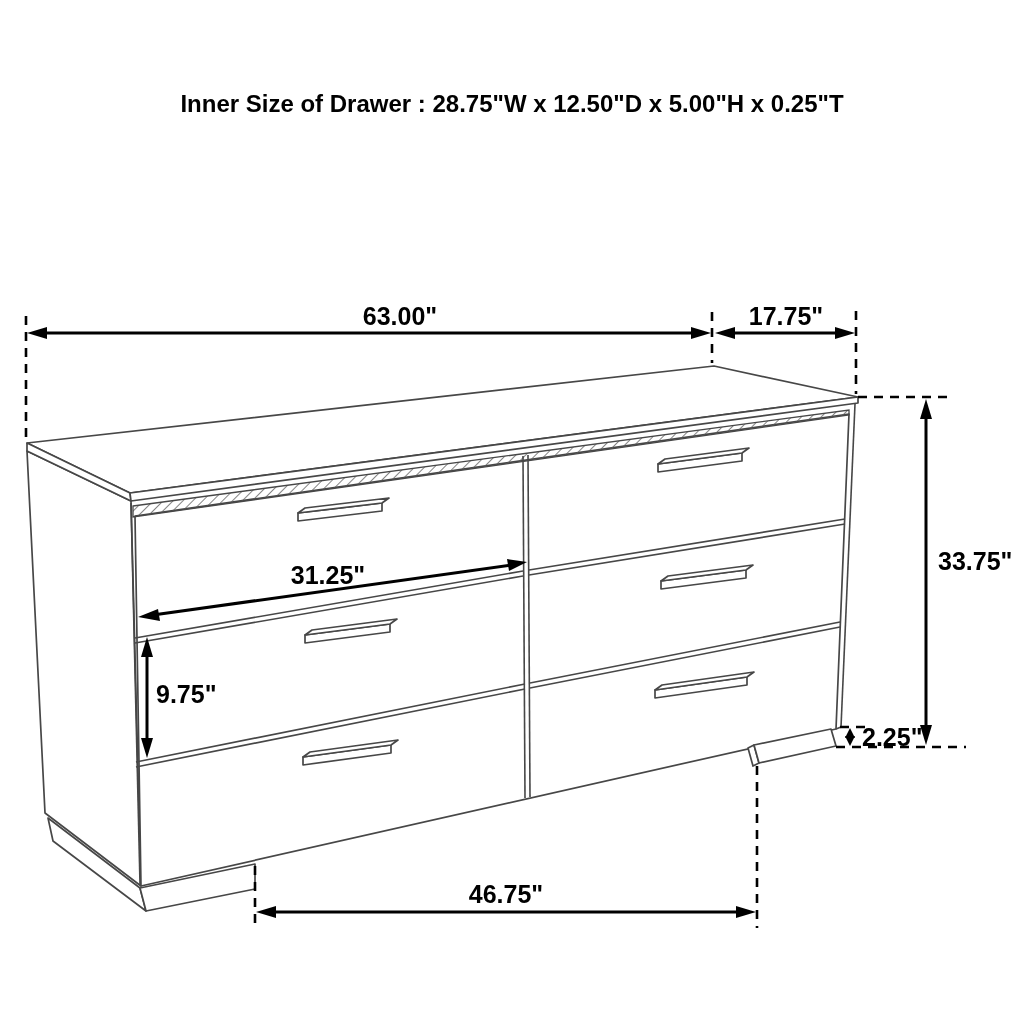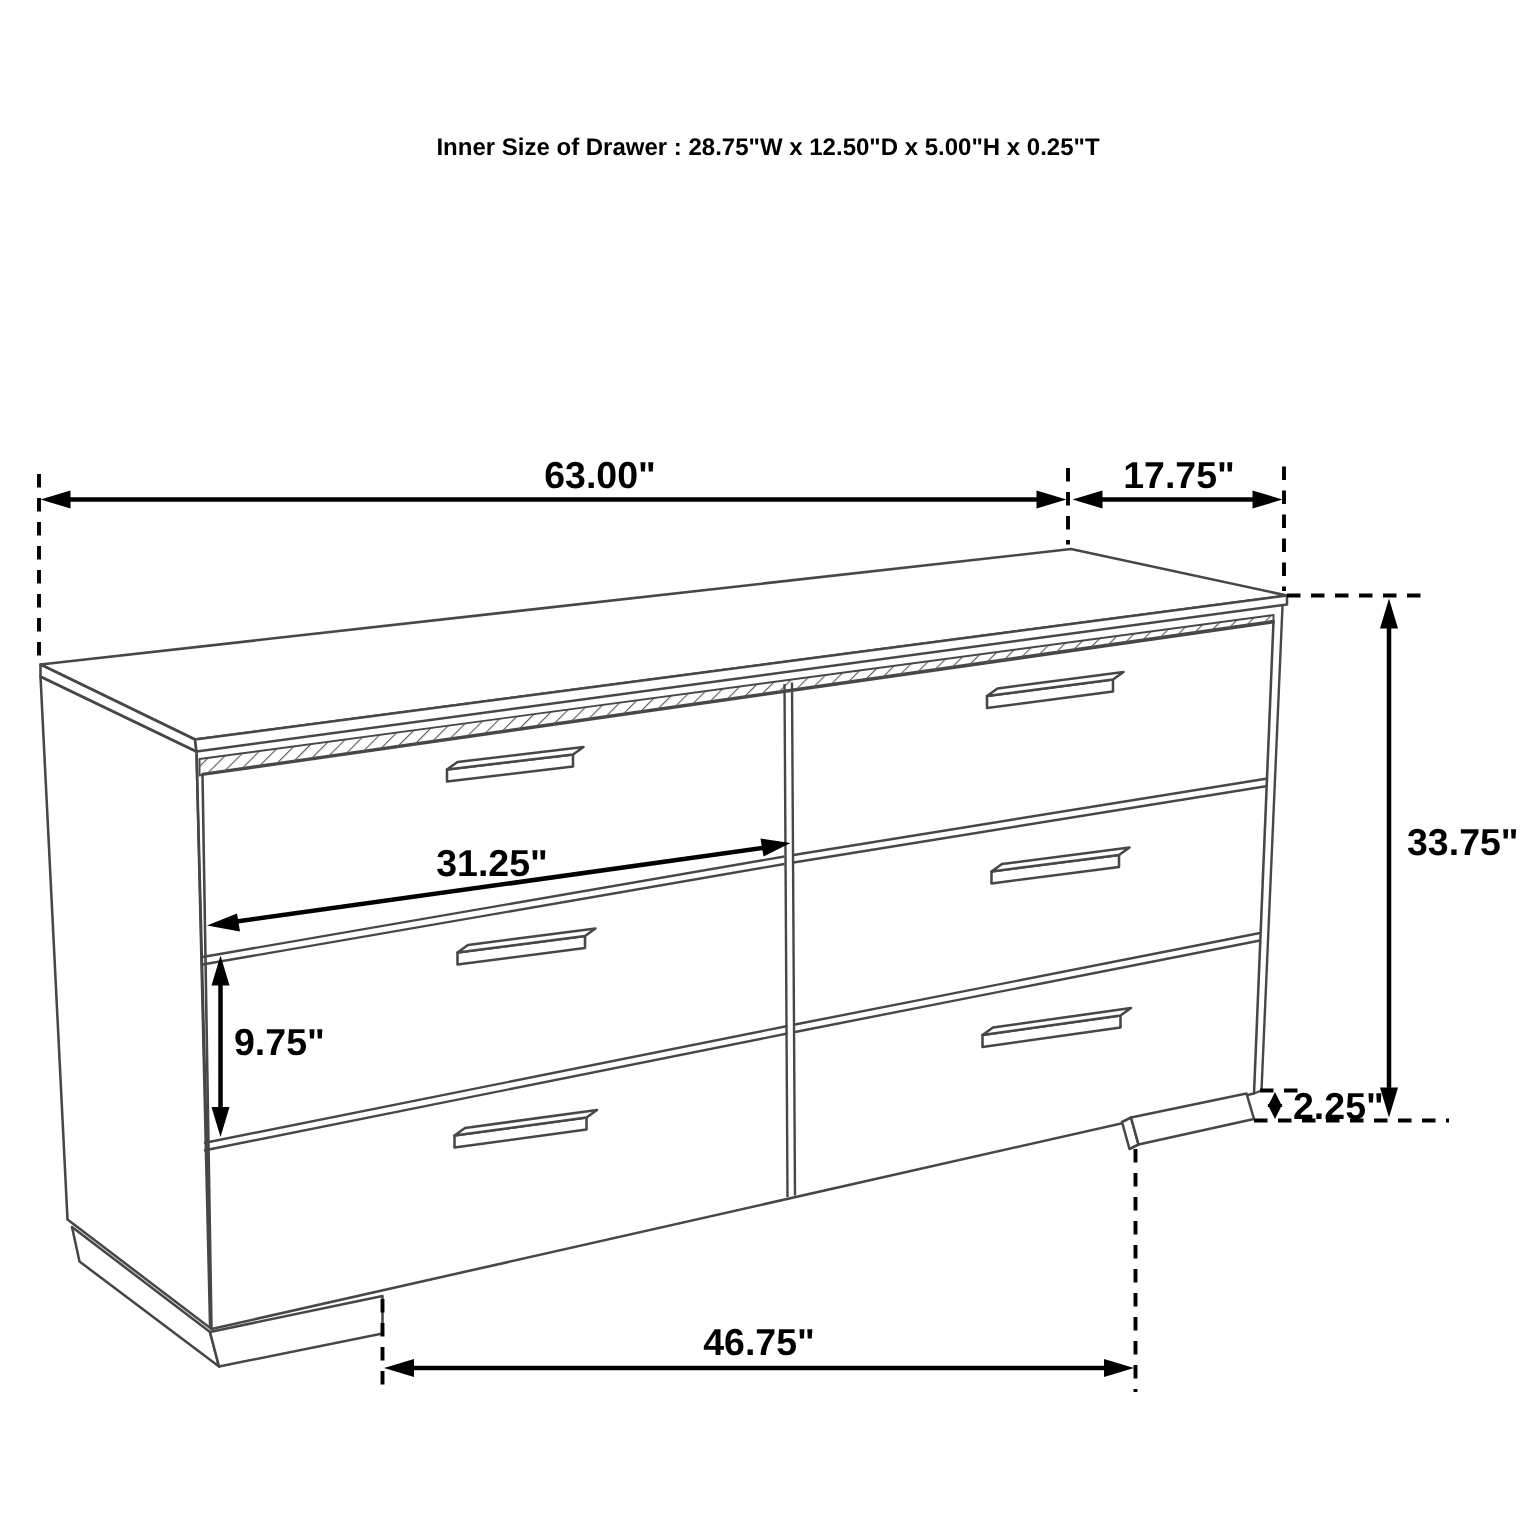--- a/index.html
+++ b/index.html
@@ -7,21 +7,21 @@
     width: 1024px; height: 1024px;
     background: #ffffff;
     font-family: "Liberation Sans", "DejaVu Sans", sans-serif;
     overflow: hidden;
   }
   .stage { position: relative; width: 1024px; height: 1024px; background: #fff; }
   .title {
     position: absolute;
     top: 90px; left: 0; width: 1024px;
     text-align: center;
-    font-size: 16px;
+    font-size: 24px;
     font-weight: bold;
     color: #000;
     letter-spacing: 0px;
   }
   svg { position: absolute; top: 0; left: 0; }
   .furn { fill: #ffffff; stroke: #474747; stroke-width: 1.7; stroke-linejoin: round; }
   .furnline { fill: none; stroke: #474747; stroke-width: 1.6; }
   .dim { stroke: #000000; stroke-width: 3; fill: none; }
   .dimhead { fill: #000000; stroke: none; }
   .dash { stroke: #000000; stroke-width: 2.6; fill: none; stroke-dasharray: 9 7; }

